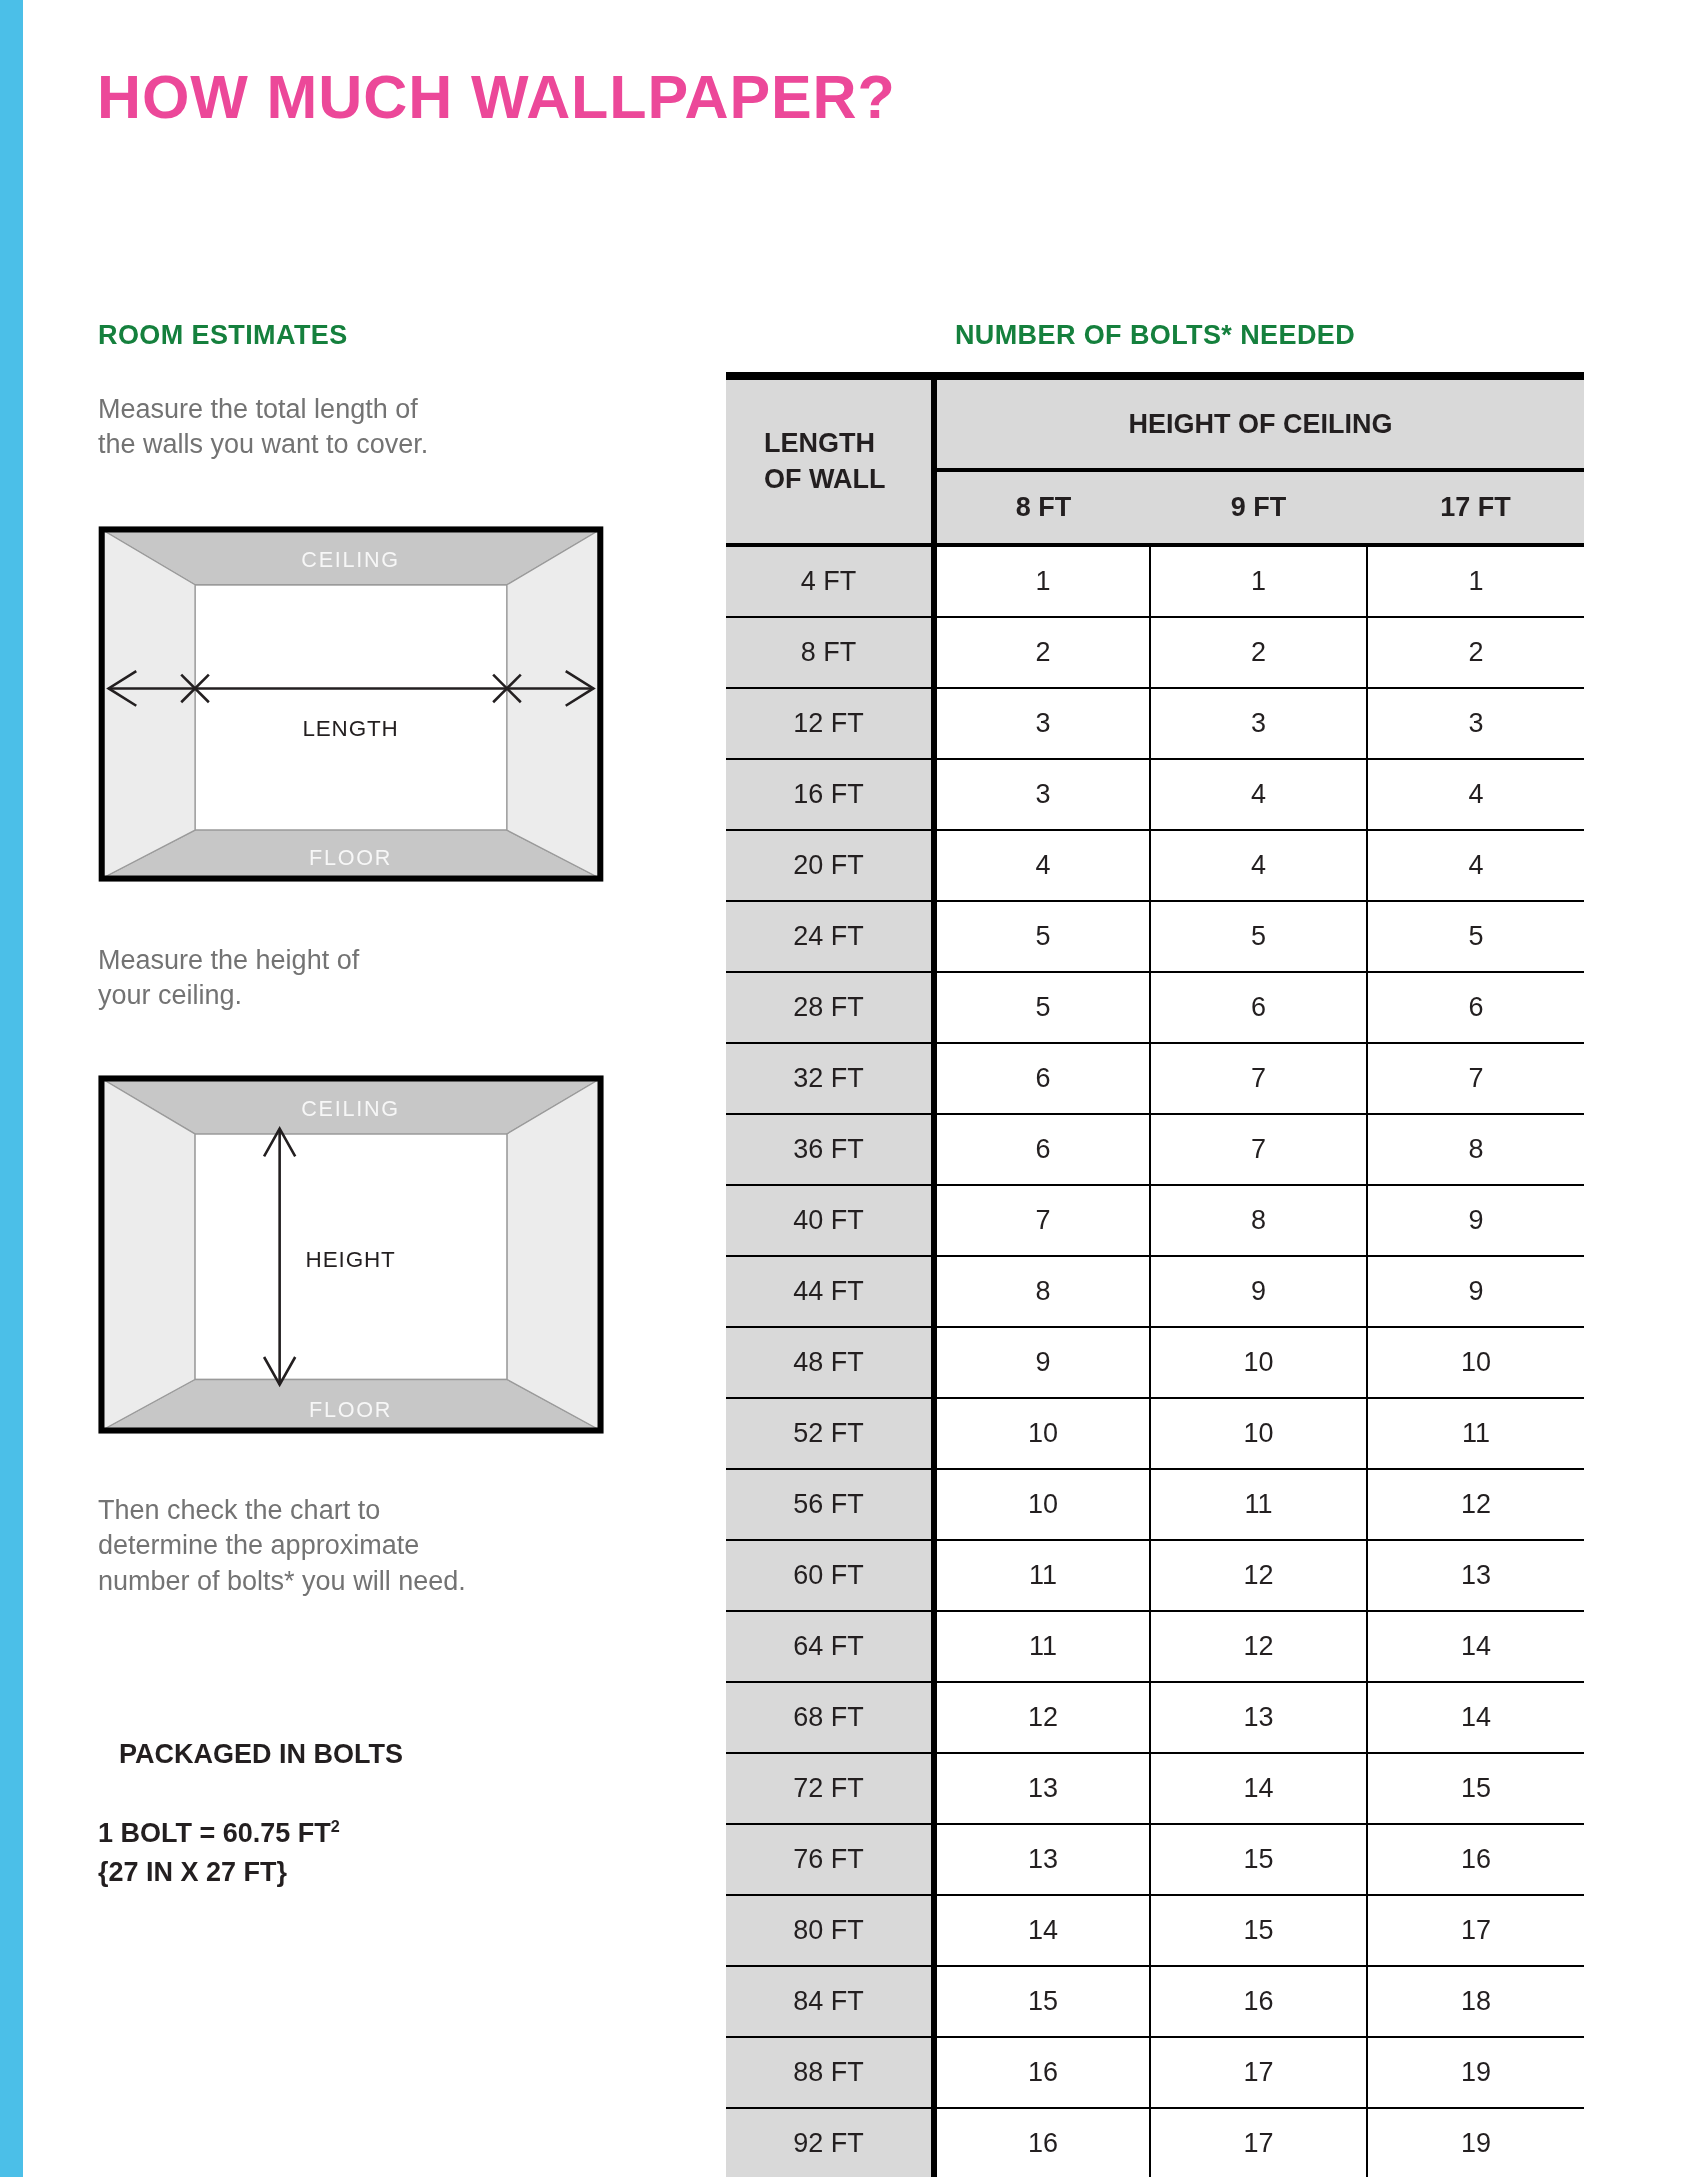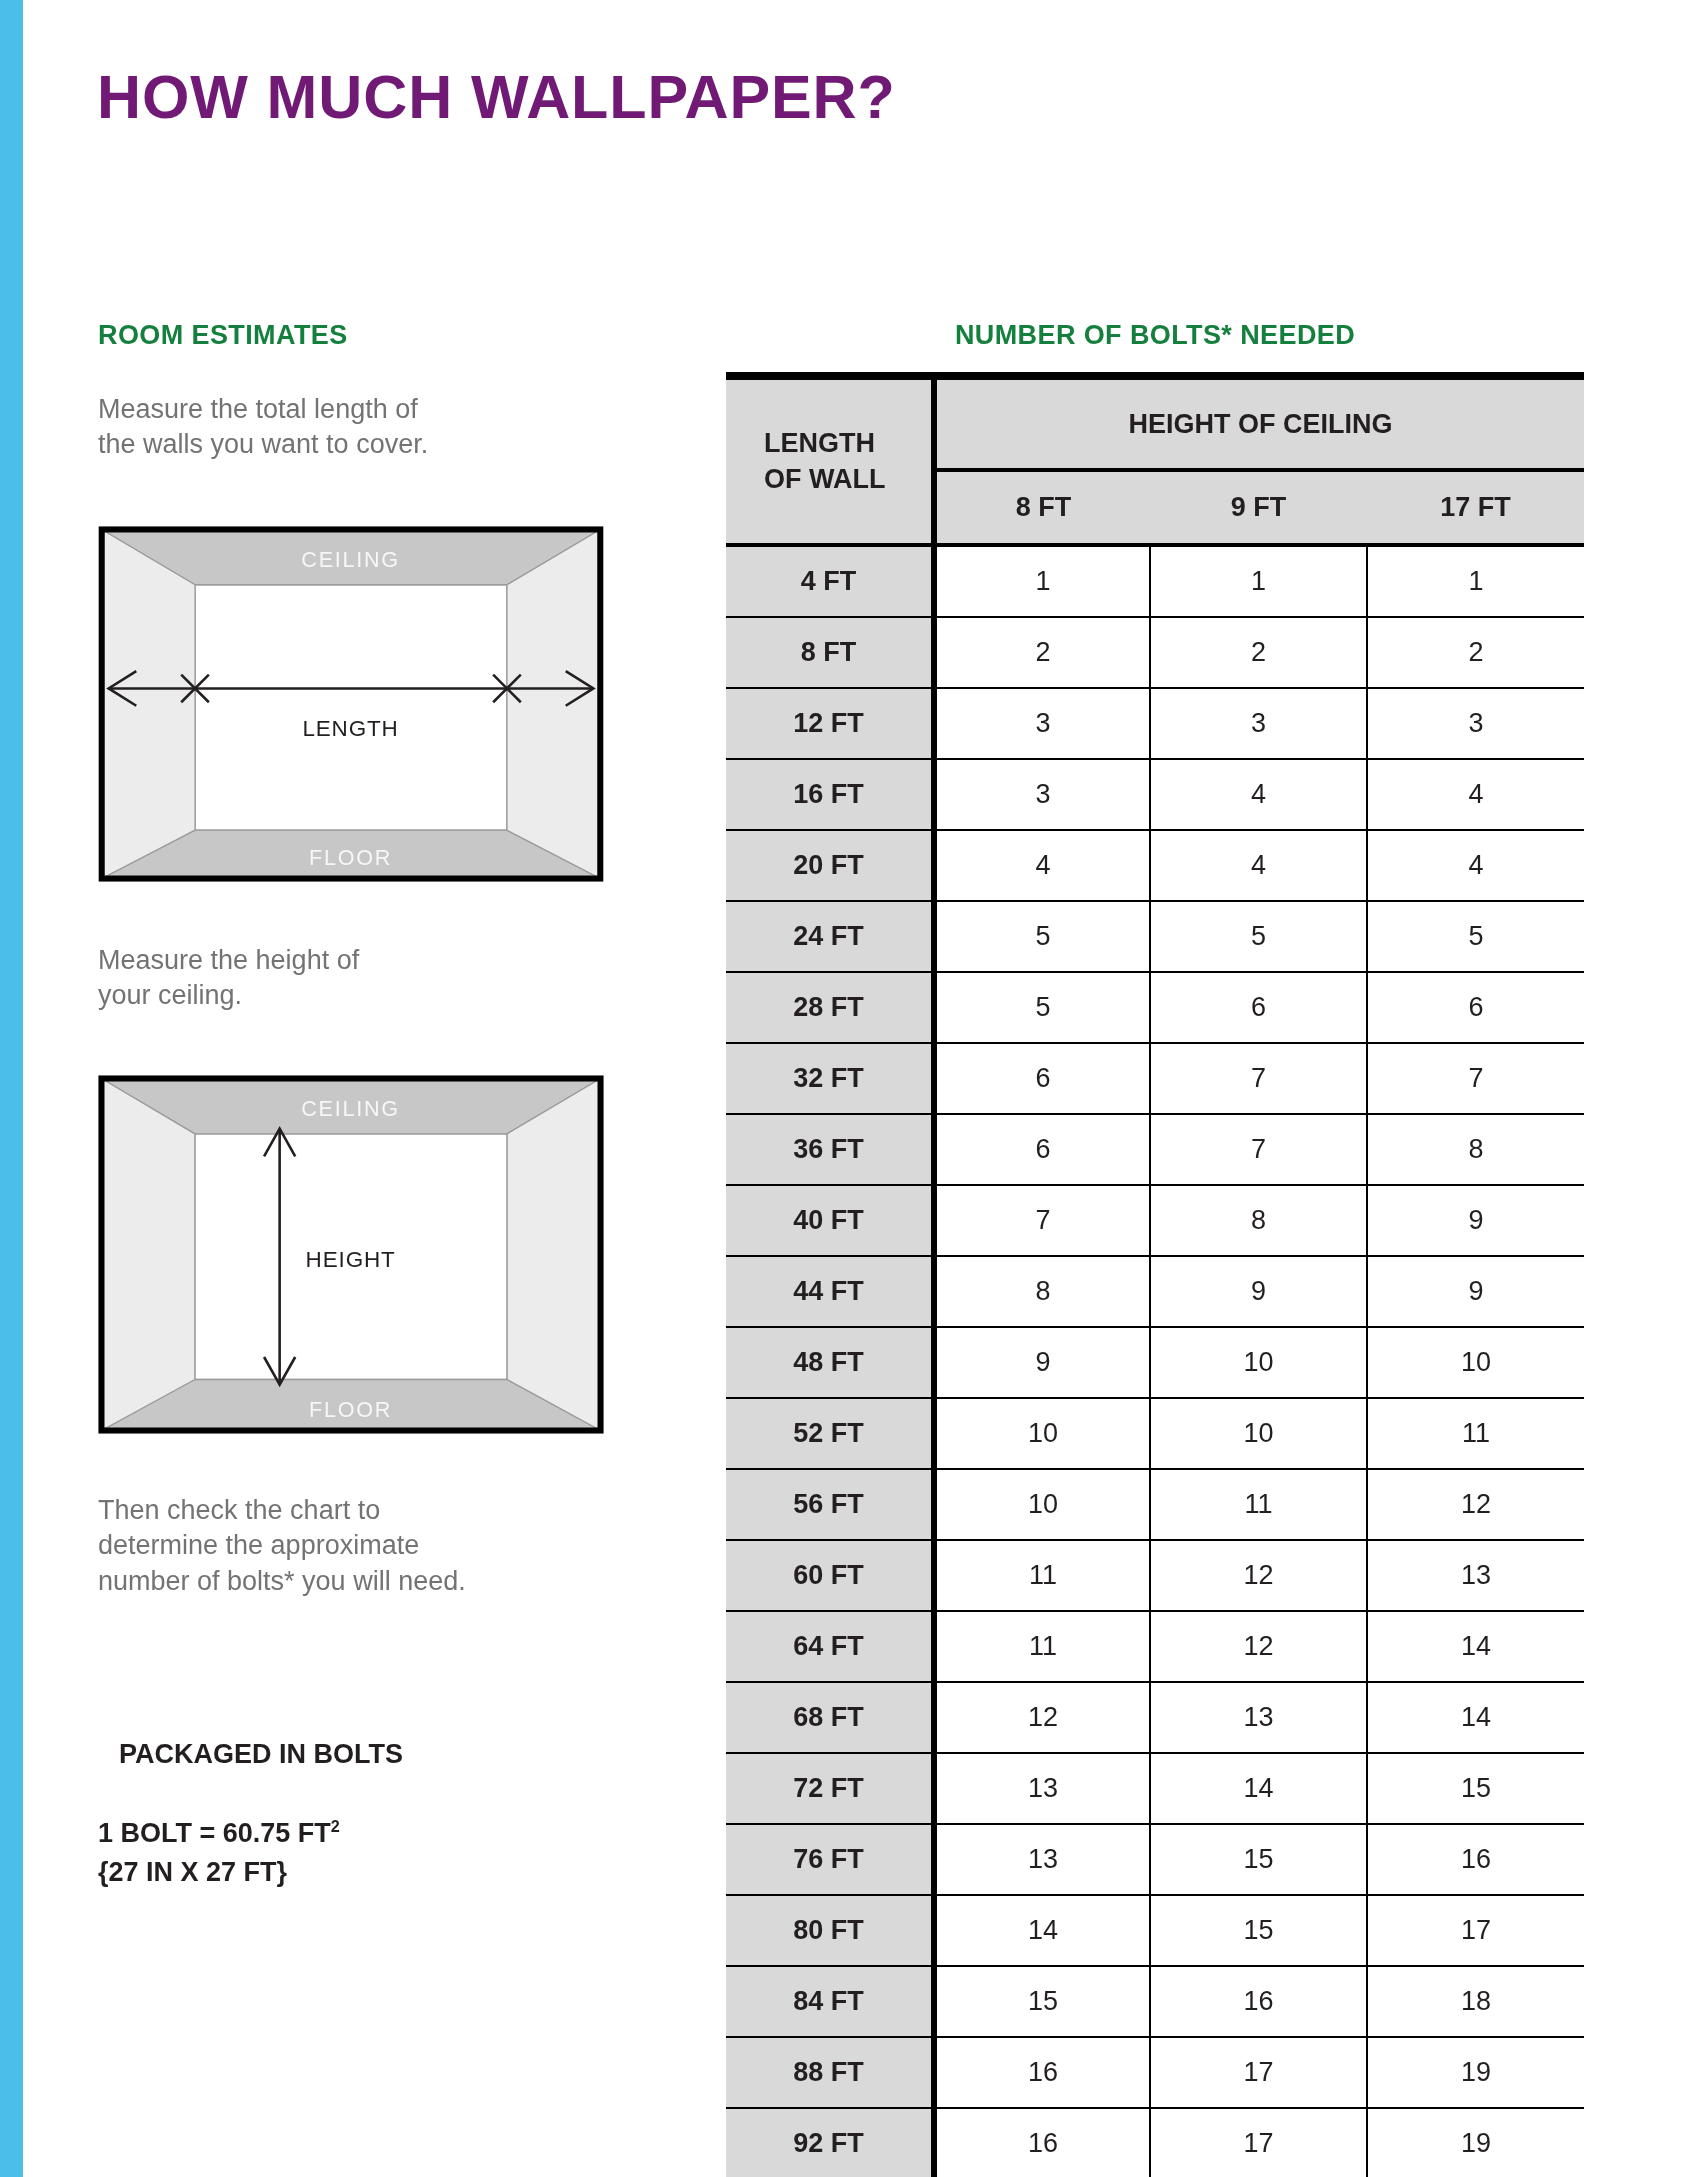--- a/index.html
+++ b/index.html
@@ -1,19 +1,19 @@
 <!DOCTYPE html>
 <html style="font-size:14px"><head>
 <meta charset="utf-8">
 <style>
   html, body { margin: 0; padding: 0; }
   body { background: #ffffff; font-family: "Liberation Sans", sans-serif; }
   .page { position: relative; width: 1683px; height: 2177px; background: #ffffff; color: #231f20; overflow: hidden; }
   .accent-strip { position: absolute; left: 0; top: 0; width: 23px; height: 2177px; background: #4bbfe8; }
-  .title { position: absolute; left: 97px; top: 62px; font-size: 61px; font-weight: bold; color: #701a75; letter-spacing: 0.9px; margin: 0; }
+  .title { position: absolute; left: 97px; top: 62px; font-size: 61px; font-weight: bold; color: #ec4899; letter-spacing: 0.9px; margin: 0; }
   .left-col { position: absolute; left: 98px; top: 322px; width: 553px; }
   .right-col { position: absolute; left: 726px; top: 322px; width: 858px; }
   .section-heading { font-size: 27px; font-weight: bold; color: #15803d; letter-spacing: 0.4px; line-height: 1; margin: 0; }
   .right-col .section-heading { text-align: center; }
   .para { font-size: 27px; line-height: 1.3; white-space: pre-line; color: #737373; margin: 0; }
   .step1 { margin-top: 43px; }
   .room-svg { display: block; }
   .svg1 { margin-top: 64px; }
   .step2 { margin-top: 61px; }
   .svg2 { margin-top: 62px; }
@@ -32,21 +32,21 @@
   .dim-label { fill: #231f20; font-size: 26px; letter-spacing: 1px; text-anchor: middle; font-family: "Liberation Sans", sans-serif; }
   .dim-label.start { text-anchor: start; }
   .arrow line, .arrow polyline { stroke: #231f20; stroke-width: 3; fill: none; }
 
   
   .bolts-table { border-collapse: collapse; width: 858px; margin-top: 23px; border-top: 8.6px solid #000; border-bottom: 12px solid #000; }
   .bolts-table td { font-size: 27px; color: #231f20; }
   .len-head { background: #d9d9d9; font-weight: bold; text-align: left; padding-left: 38px; vertical-align: middle; border-right: 6px solid #000; border-bottom: 4.3px solid #000; white-space: pre-line; line-height: 1.3; }
   .group-head { background: #d9d9d9; font-weight: bold; text-align: center; vertical-align: middle; height: 86px; border-bottom: 4.3px solid #000; }
   .sub-head td { background: #d9d9d9; font-weight: bold; text-align: center; height: 69px; border-bottom: 4.3px solid #000; }
-  .len-cell { background: #d9d9d9; font-weight: bold; text-align: center; border-right: 6px solid #000; border-top: 2.6px solid #000; height: 67px; vertical-align: middle; }
+  .len-cell { background: #d9d9d9; font-weight: normal; text-align: center; border-right: 6px solid #000; border-top: 2.6px solid #000; height: 67px; vertical-align: middle; }
   .num-cell { text-align: center; border-top: 2.6px solid #000; vertical-align: middle; }
   .num-cell + .num-cell { border-left: 2.6px solid #000; }
 </style>
 </head>
 <body>
 
 <div class="page">
   <div class="accent-strip"></div>
 
   <h1 class="title">HOW MUCH WALLPAPER?</h1>

